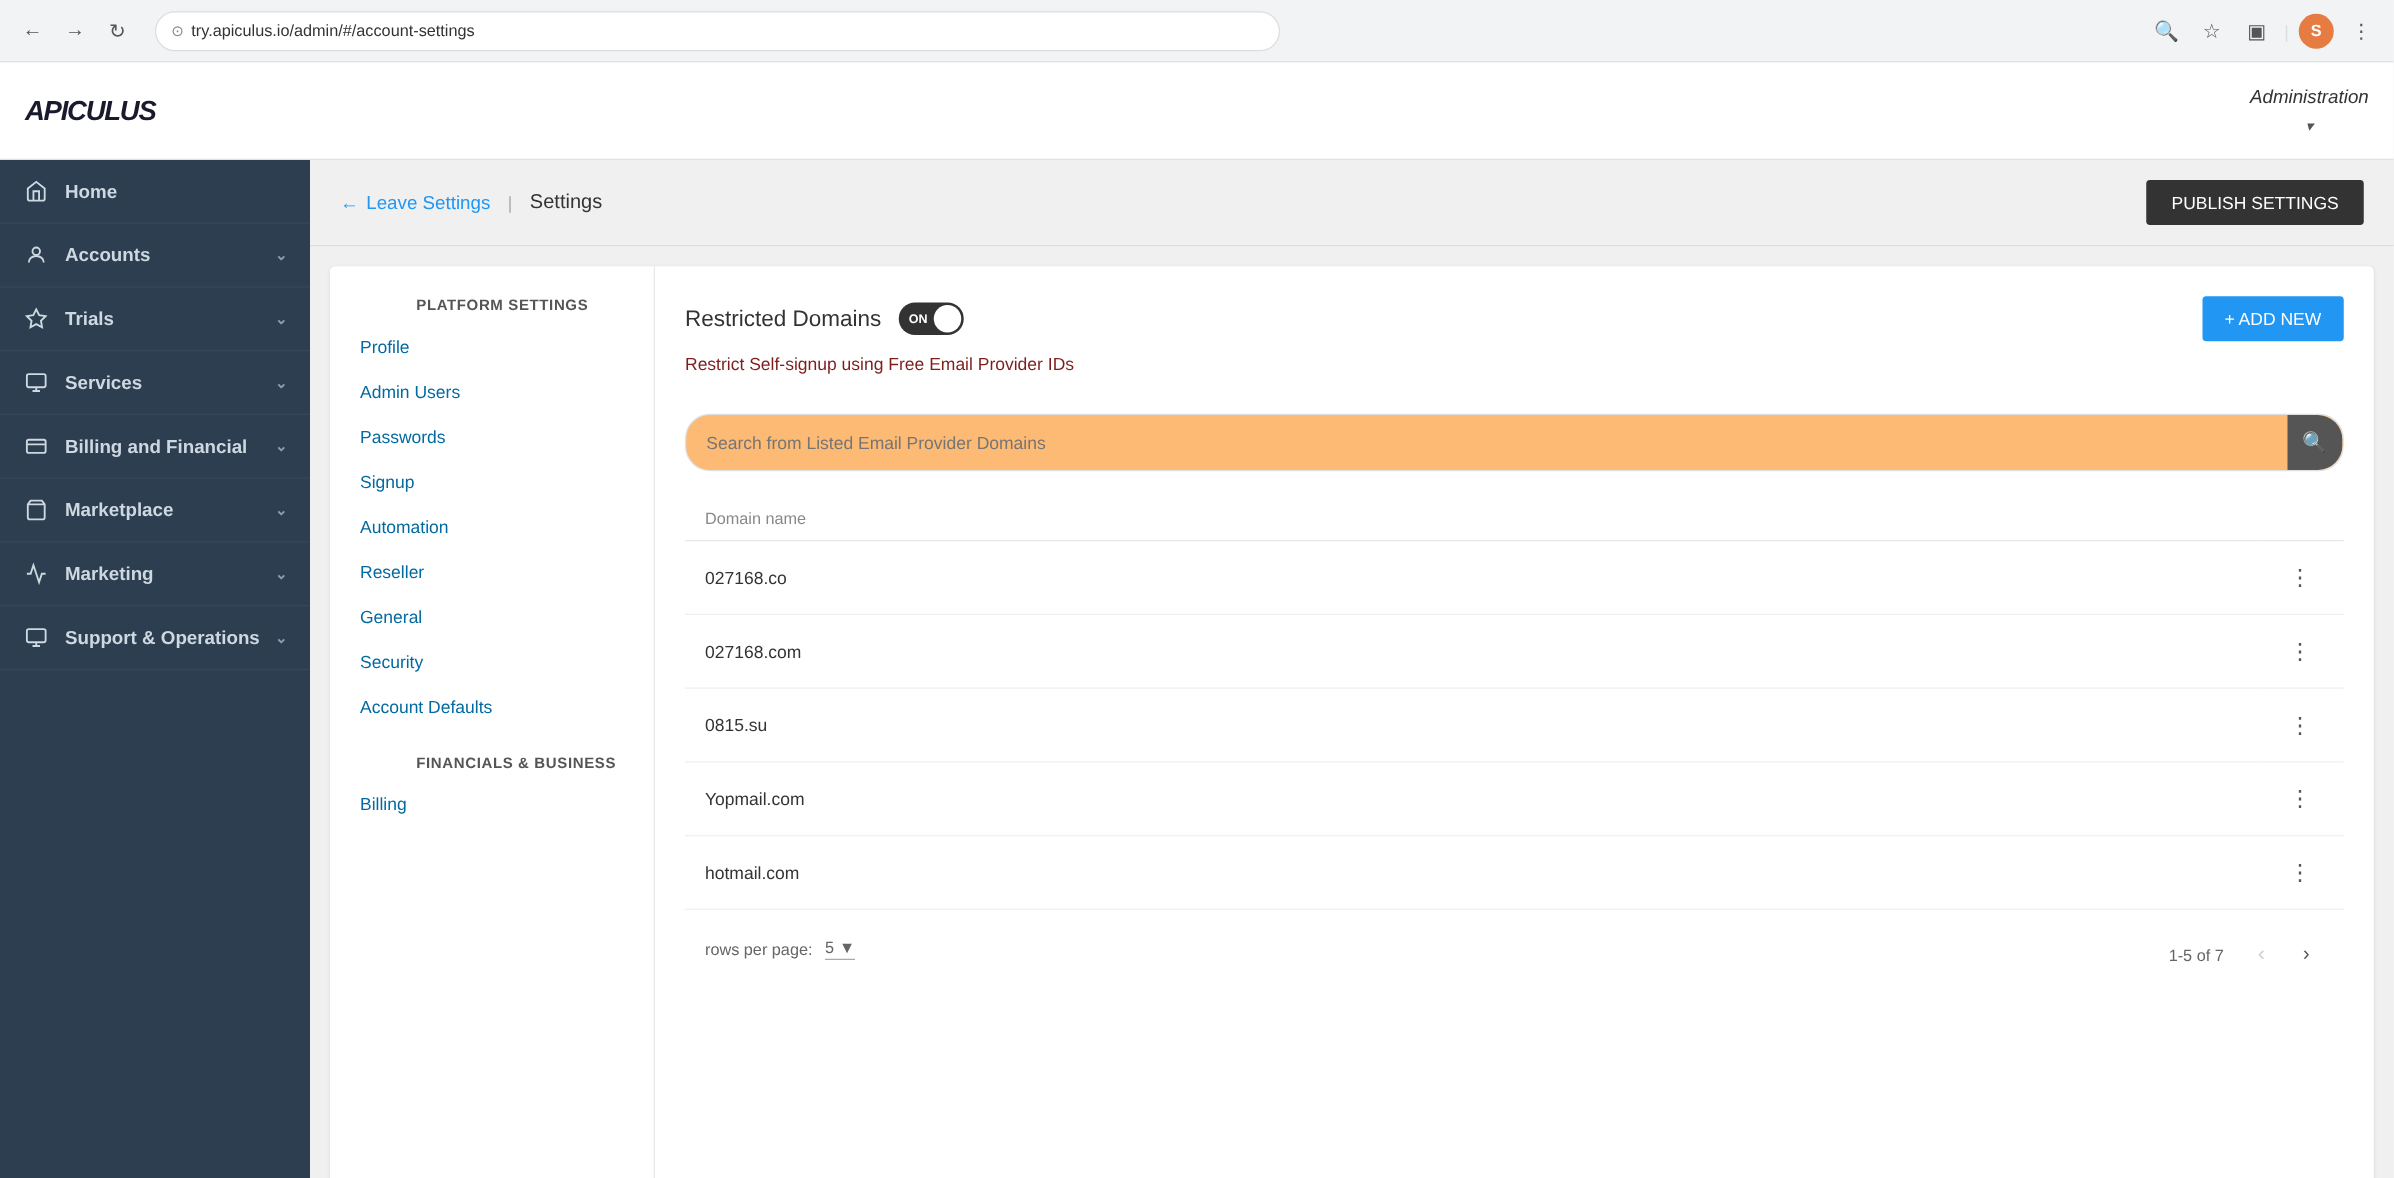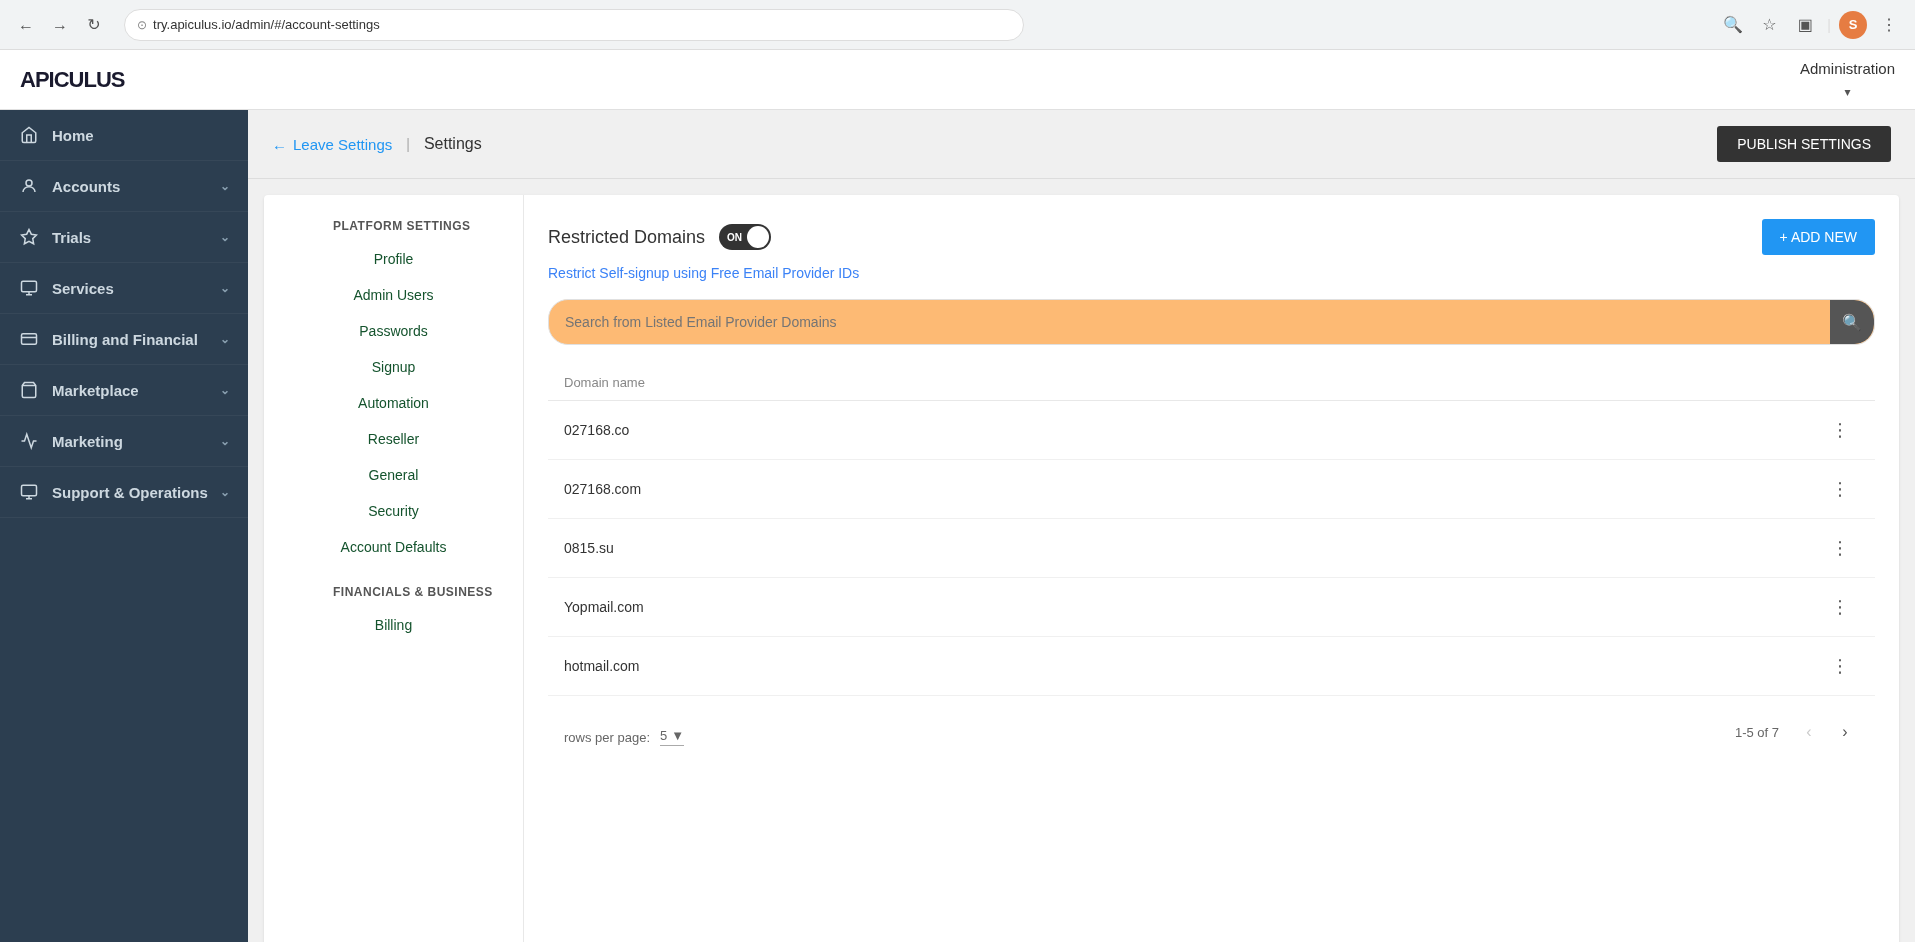--- a/index.html
+++ b/index.html
@@ -35,26 +35,27 @@
     }
     .user-avatar-browser {
       width: 28px; height: 28px; border-radius: 50%;
       background: #e67c42; color: white; display: flex; align-items: center; justify-content: center;
       font-size: 13px; font-weight: bold;
     }
 
     
     .app-header {
       background: white;
-      height: 60px;
+      height: 78px;
       display: flex;
       align-items: center;
       padding: 0 20px;
       border-bottom: 1px solid #e0e0e0;
       position: relative;
+      font-style: italic;
     }
     .app-logo {
       font-size: 22px;
       font-weight: 900;
       color: #1a1a2e;
       letter-spacing: -1px;
     }
     .app-logo span { color: #1a1a2e; }
     .header-right {
       margin-left: auto;
@@ -162,25 +163,24 @@
       font-weight: 700;
       color: #555;
       letter-spacing: 0.5px;
       padding: 0 24px 8px;
       text-transform: uppercase;
       margin-left: 45px;
     }
     .settings-nav-item {
       display: block;
       padding: 10px 24px;
-      color: #14532d;
+      color: #0369a1;
       text-decoration: none;
       font-size: 14px;
       cursor: pointer;
-      text-align: center;
     }
     .settings-nav-section-title.second { margin-top: 20px; }
 
     
     .settings-panel {
       flex: 1;
       padding: 24px;
     }
     .panel-header {
       display: flex;
@@ -222,23 +222,23 @@
       padding: 10px 18px;
       border-radius: 3px;
       cursor: pointer;
       font-size: 14px;
       font-weight: 500;
       display: flex;
       align-items: center;
       gap: 6px;
     }
     .panel-subtitle {
-      color: #3b82f6;
+      color: #7f1d1d;
       font-size: 14px;
-      margin-bottom: 18px;
+      margin-bottom: 32px;
     }
 
     
     .search-row {
       display: flex;
       align-items: center;
       border: 1px solid #e0e0e0;
       border-radius: 20px;
       overflow: hidden;
       margin-bottom: 20px;
@@ -279,21 +279,21 @@
     }
     .more-btn {
       background: none; border: none; cursor: pointer;
       color: #555; font-size: 18px; padding: 4px 8px;
       letter-spacing: 2px;
     }
 
     
     .pagination-row {
       display: flex;
-      align-items: flex-end;
+      align-items: flex-start;
       justify-content: space-between;
       padding: 14px 16px;
       margin-top: 8px;
     }
     .rows-per-page {
       display: flex;
       align-items: center;
       gap: 10px;
       color: #666;
       font-size: 13px;

